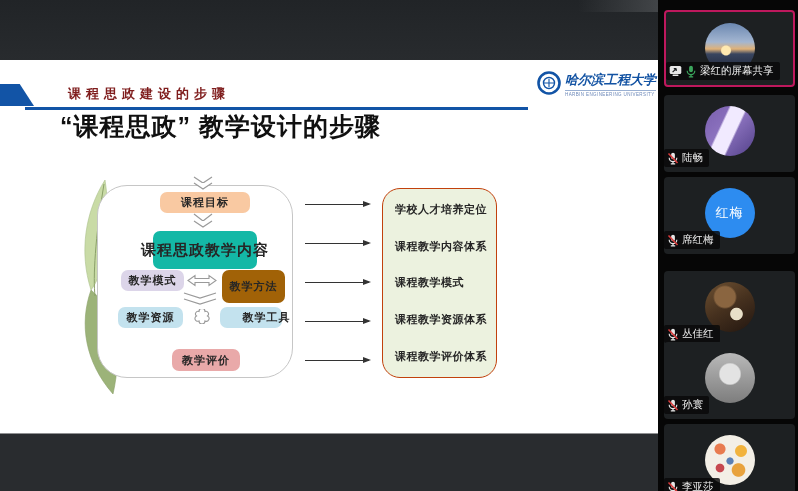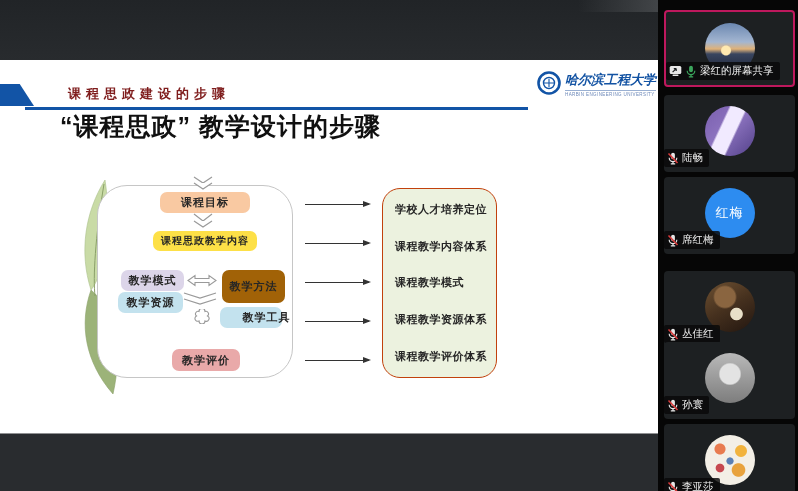--- a/index.html
+++ b/index.html
@@ -32,24 +32,24 @@
                  color:#101010; letter-spacing:1px; }
 
   
   .flow-wrap { position:absolute; left:97px; top:125px; width:196px; height:193px;
                border:1px solid #c6c6c6; border-radius:30px; background:#fff; }
   .leaf-svg { position:absolute; left:75px; top:118px; }
   .fbox { position:absolute; display:flex; align-items:center; justify-content:center;
           border-radius:7px; font-family:"DejaVu Serif", serif; font-weight:bold;
           font-size:11px; color:#262626; letter-spacing:1px; white-space:nowrap; }
   .b-goal   { left:160px; top:132px; width:90px;  height:21px; background:#f9c9a2; }
-  .b-content{ left:153px; top:171px; width:104px; height:20px; background:#fde047; font-size:10px;}
+  .b-content{ left:153px; top:171px; width:104px; height:38px; background:#14b8a6; font-size:15px;}
   .b-mode   { left:121px; top:210px; width:63px;  height:21px; background:#dcd5e9;font-family:Liberation Mono, monospace; }
   .b-method { left:222px; top:210px; width:63px;  height:33px; background:#a16207; }
-  .b-res    { left:118px; top:232px; width:65px;  height:21px; background:#c3e2ee; }
+  .b-res    { left:118px; top:247px; width:65px;  height:21px; background:#c3e2ee; }
   .b-tool   { left:220px; top:247px; width:62px;  height:21px; background:#c3e2ee;padding-left:31px; }
   .b-eval   { left:172px; top:289px; width:68px;  height:22px; background:#e9a9a9; }
   .conn { position:absolute; }
 
   
   .result-box { position:absolute; left:382px; top:128px; width:115px; height:190px;
                 background:#ecf2df; border:1px solid #c2410c; border-radius:18px;
                 display:flex; flex-direction:column; padding:2px 0; }
   .result-row { height:37.2px; display:flex; align-items:center; padding-left:12px;
                 font-family:"DejaVu Serif", serif; font-weight:bold; font-size:11px;

